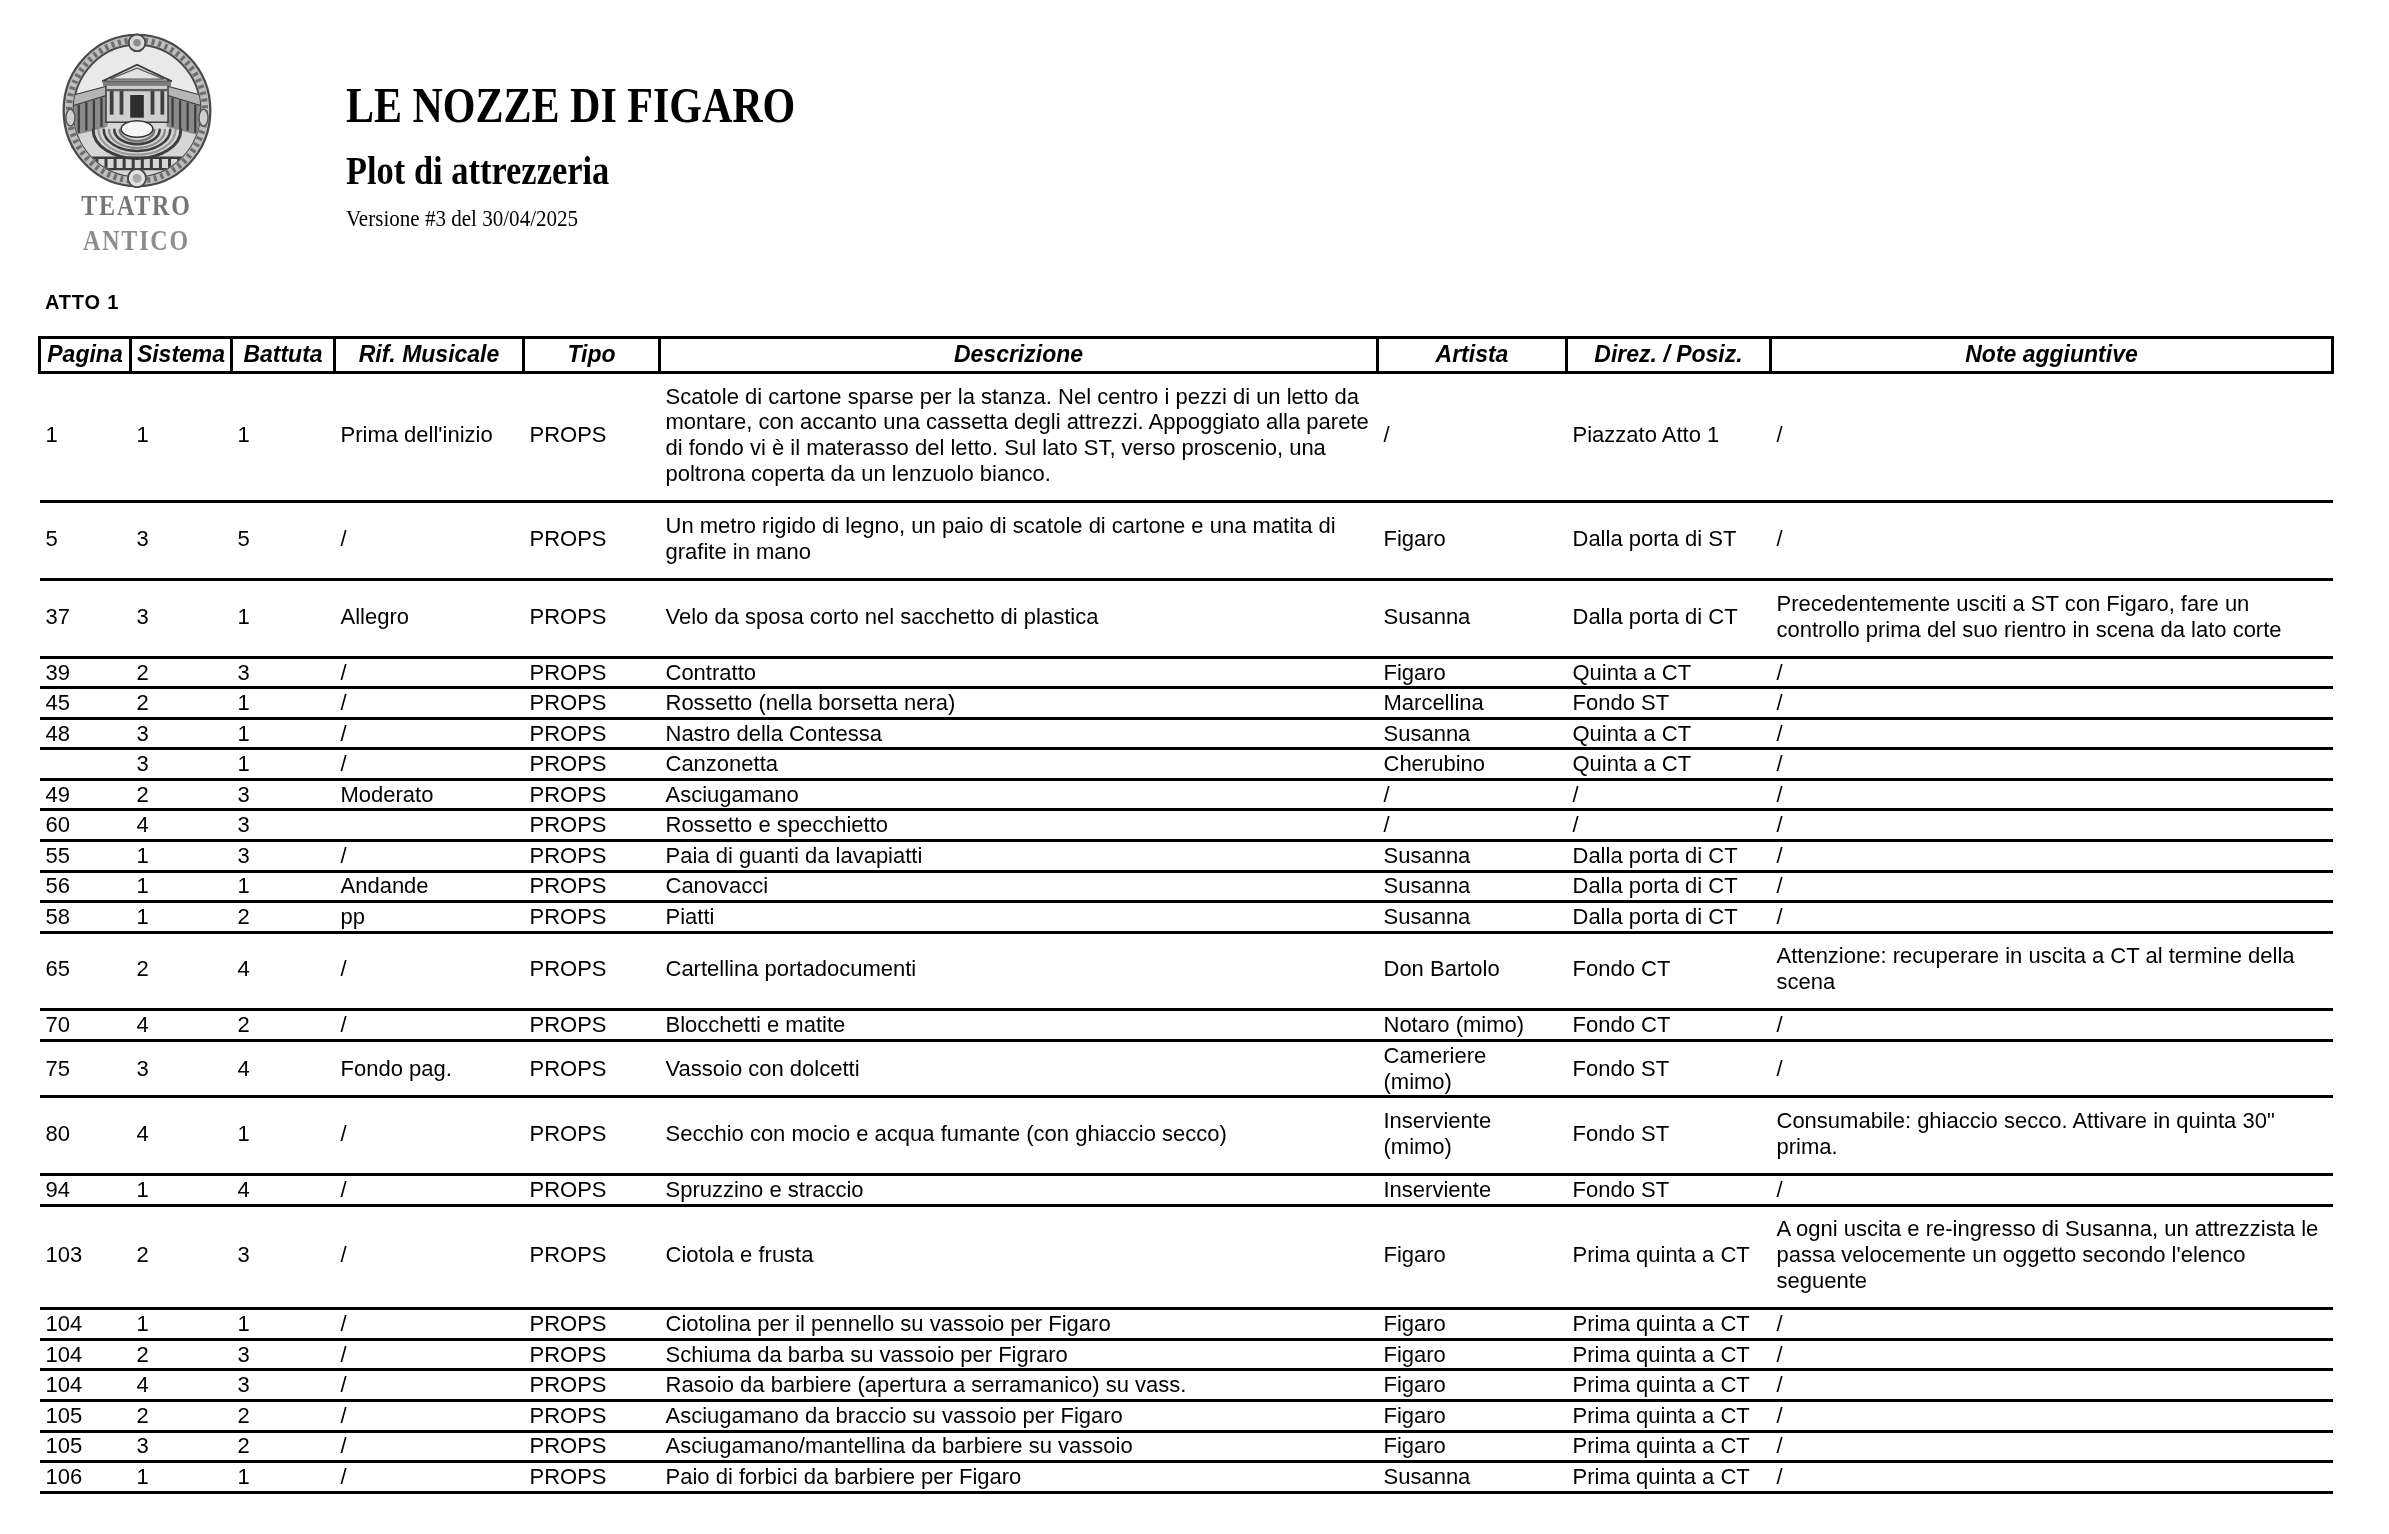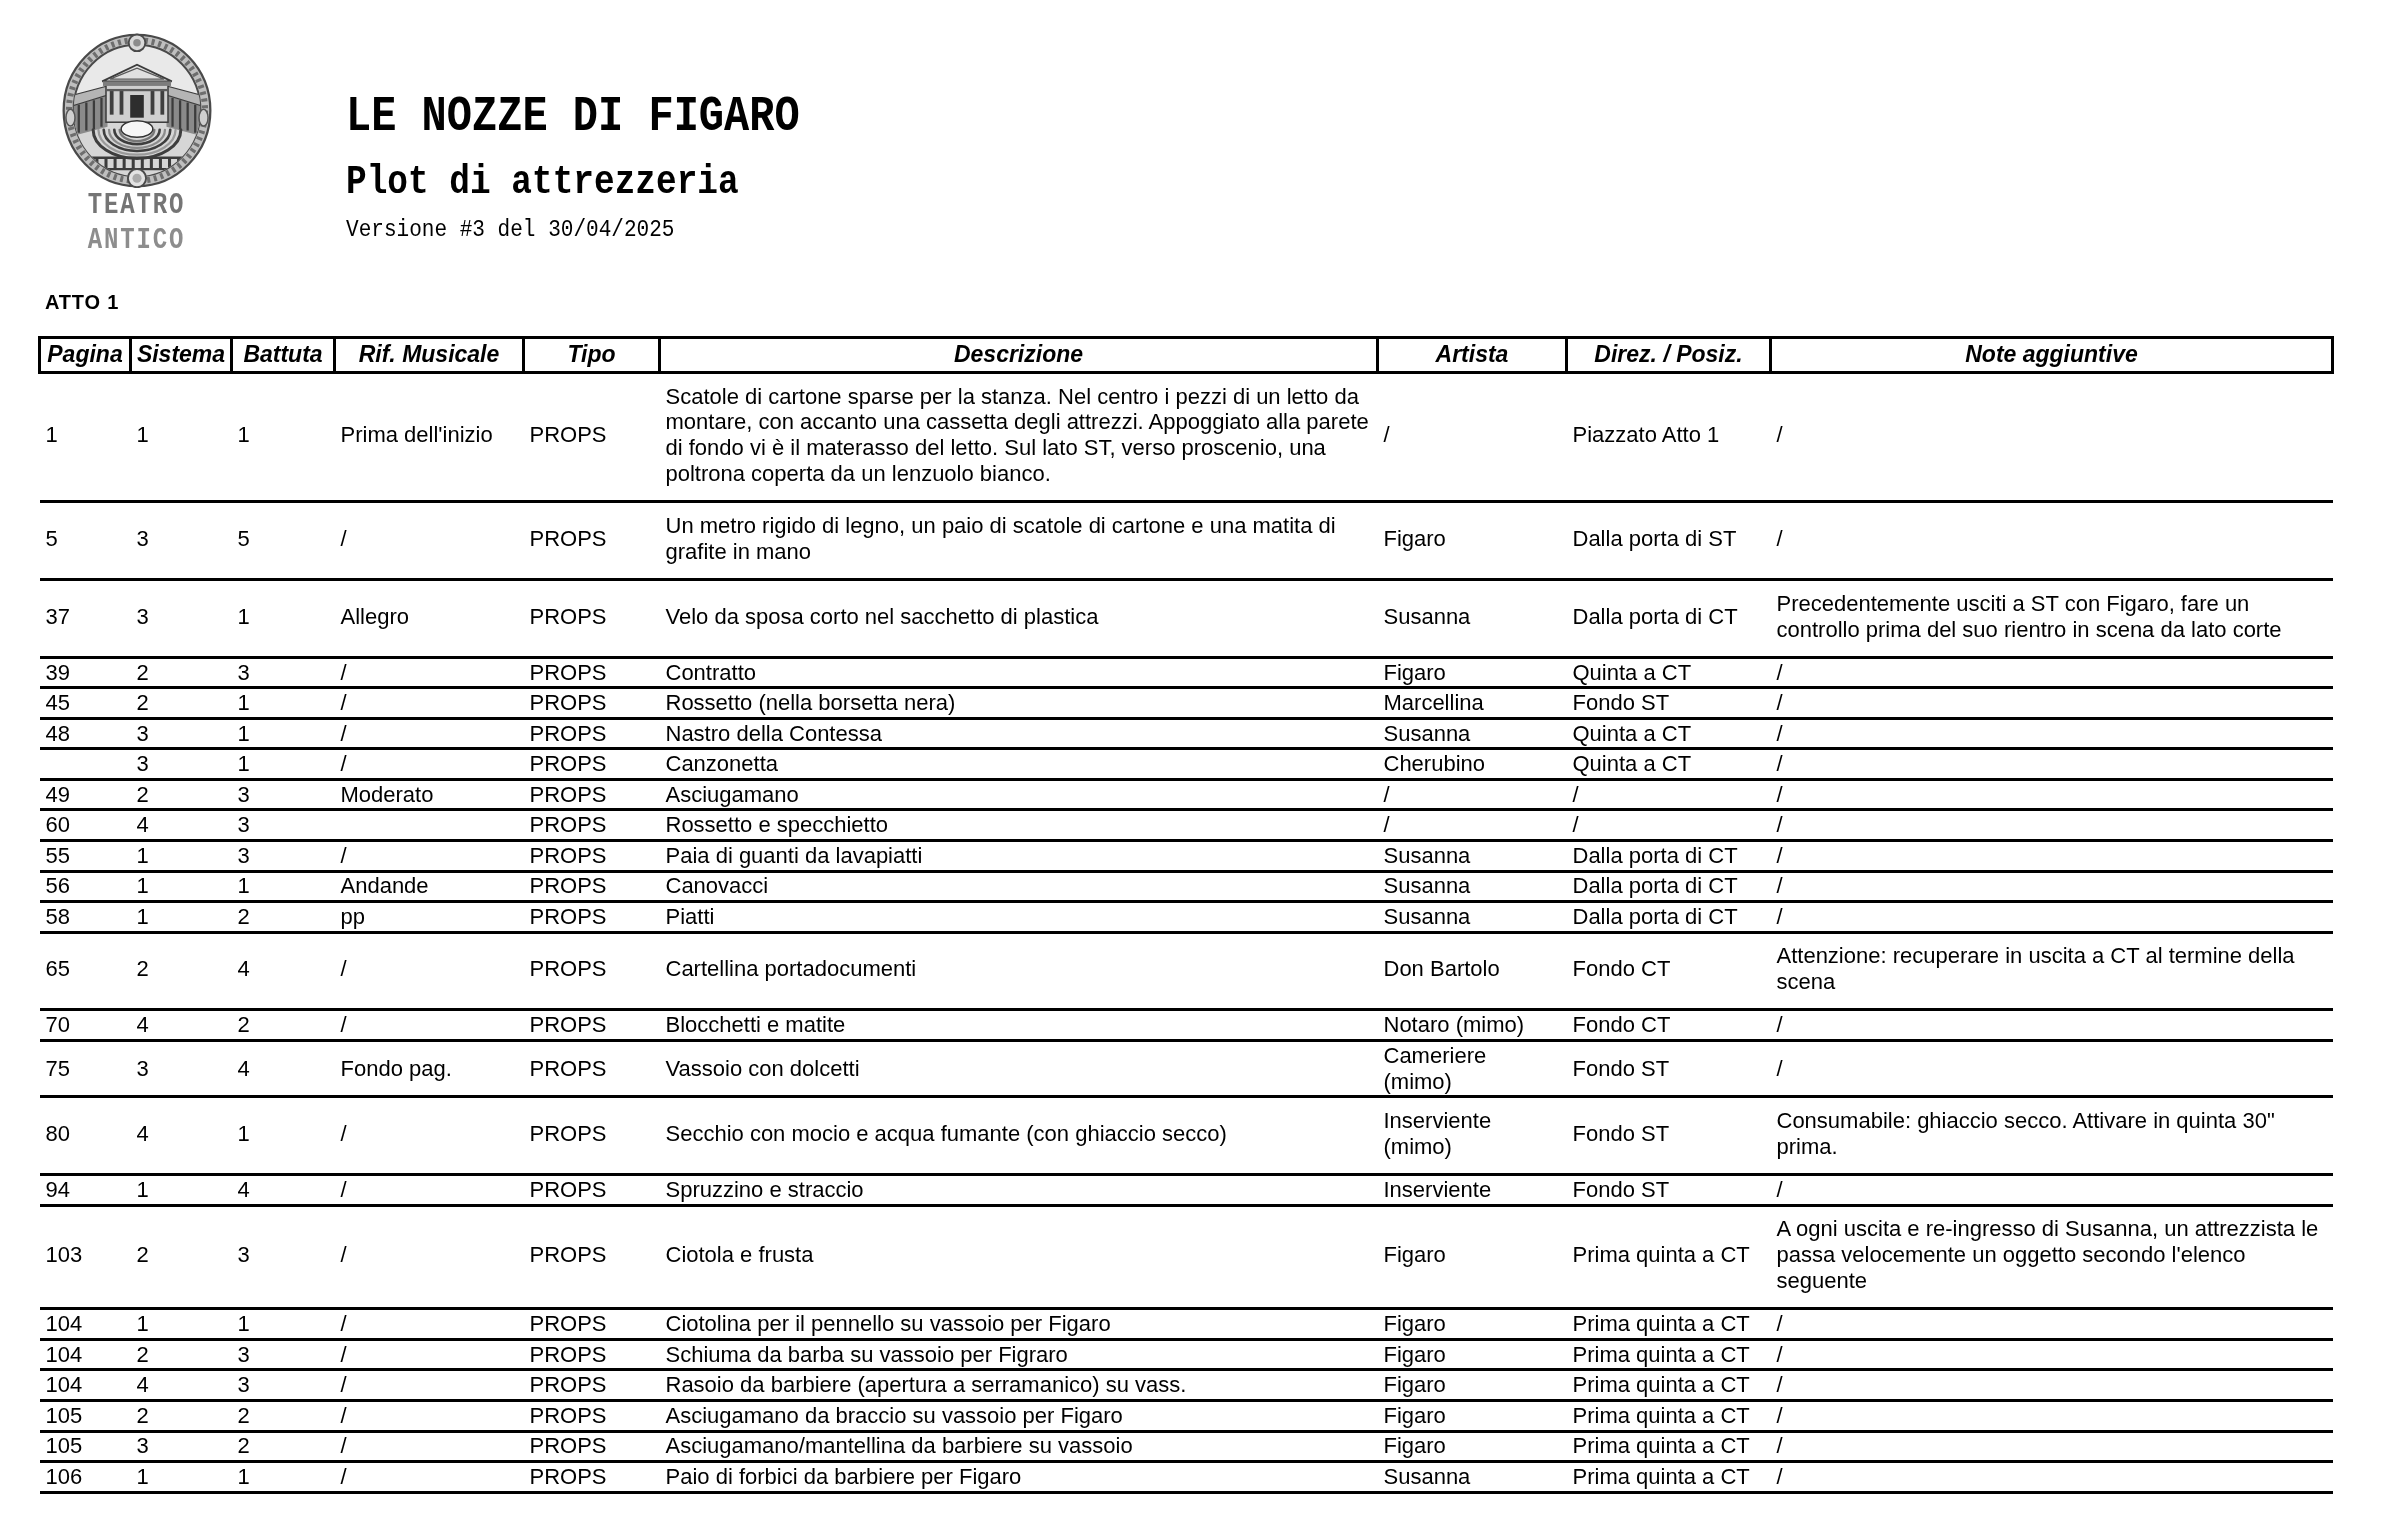--- a/index.html
+++ b/index.html
@@ -5,29 +5,29 @@
   html,body { margin:0; padding:0; background:#ffffff; }
   .page {
     position:relative; width:2389px; min-height:1534px; background:#ffffff;
     font-family:"Liberation Sans", sans-serif; color:#000;
   }
   
   .doc-header { position:relative; height:336px; }
   .logo-img { position:absolute; left:62px; top:32.5px; width:150px; height:155px; }
   .logo-caption {
     position:absolute; left:23.4px; top:190px; width:227px; text-align:center;
-    font-family:Liberation Mono, monospace; font-weight:bold; line-height:1;
+    font-family:Liberation Serif, serif; font-weight:bold; line-height:1;
   }
   .logo-line1, .logo-line2 {
     display:block; font-size:30px; letter-spacing:2.3px;
     transform:scaleX(0.80); transform-origin:center;
   }
   .logo-line1 { color:#757575; }
   .logo-line2 { color:#8d8d8d; margin-top:5.3px; }
-  .title-block { position:absolute; left:346px; top:92px; font-family:Liberation Mono, monospace; }
+  .title-block { position:absolute; left:346px; top:80px; font-family:Liberation Serif, serif; }
   .doc-title {
     margin:0; font-size:50px; font-weight:bold; line-height:1;
     transform:scaleX(0.84); transform-origin:left center; white-space:nowrap;
   }
   .doc-subtitle {
     margin:19.7px 0 0 0; font-size:41px; font-weight:bold; line-height:1;
     transform:scaleX(0.84); transform-origin:left center; white-space:nowrap;
   }
   .doc-version {
     margin-top:16.6px; font-size:23.4px; line-height:1;

